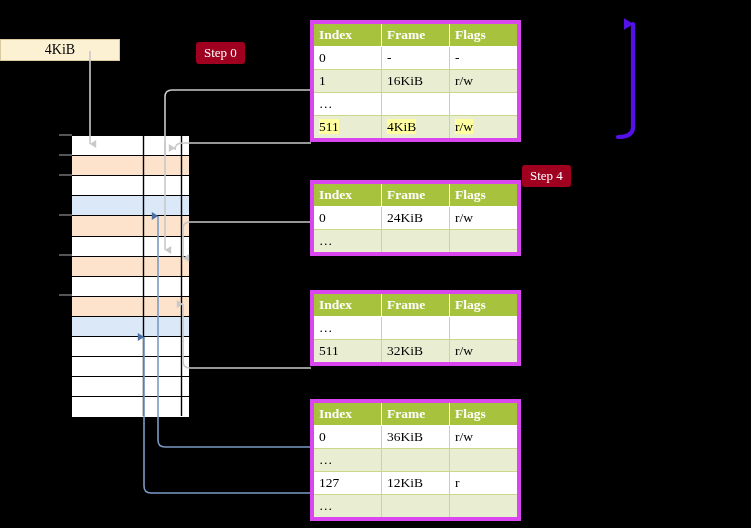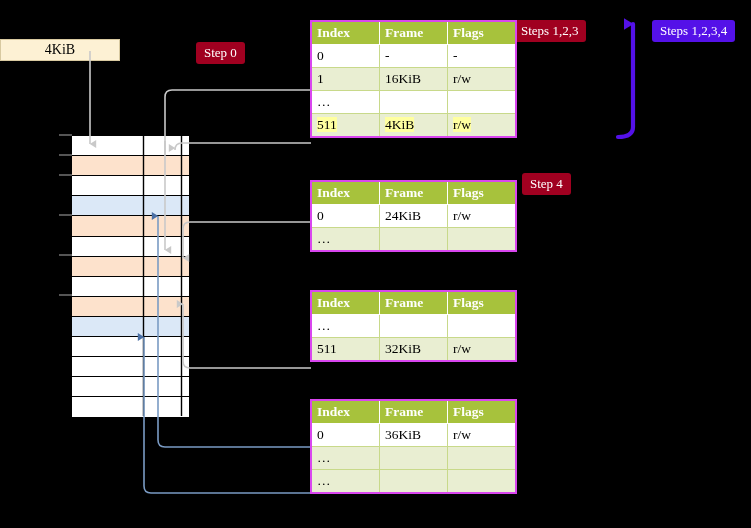--- a/index.html
+++ b/index.html
@@ -24,21 +24,21 @@
   .memrow{position:absolute;left:0;box-sizing:border-box;
           border-top:1.5px solid #000;border-bottom:1.5px solid #000;
           border-left:1.5px solid #000;border-right:1.5px solid #000;}
   .memrow.white{background:#ffffff;}
   .memrow.orange{background:#fde2cc;}
   .memrow.bluefill{background:#dbe8f7;}
   .tick{position:absolute;height:1.5px;background:#555;}
 
   
   .ptable{position:absolute;border-collapse:collapse;
-          border:2px solid #d946ef;background:#fff;
+          border:4px solid #d946ef;background:#fff;
           font-size:13.5px;color:#000;table-layout:fixed;}
   .ptable th{background:#a7c23c;color:#fff;font-weight:bold;
              text-align:left;padding:3px 5px;border:1px solid #fff;
              font-size:13.5px;}
   .ptable td{padding:3px 5px;border:1px solid #c8d98a;height:16px;
              vertical-align:middle;overflow:hidden;white-space:nowrap;}
   .ptable tr.alt td{background:#e9eed2;}
   .ptable tr.hl td span.hlt{background:#ffffa0;}
   .c-index{width:57px;}
   .c-frame{width:57px;margin-top:47px;}
@@ -54,29 +54,23 @@
 <div class="stage">
 
   <div class="memlabel" style="left:0px;top:39px;width:120px;height:22px;">
     <span>4KiB</span>
   </div>
 
   <div class="badge red" style="left:196px;top:42px;">
     <span>Step 0</span>
   </div>
 
-  <div class="badge red" style="left:513px;top:20px;">
-    <span>Steps 1,2,3</span>
-  </div>
-
-  <div class="badge blue" style="left:652px;top:20px;">
-    <span>Steps 1,2,3,4</span>
-  </div>
-
-  <div class="badge red" style="left:522px;top:173px;font-family:Liberation Serif, serif;">
+
+
+  <div class="badge red" style="left:522px;top:165px;font-family:Liberation Serif, serif;">
     <span>Step 4</span>
   </div>
 
   <div class="memcol" style="left:71px;top:135px;width:119px;height:281px;" id="memcol">
       <div class="memrow white" style="top: 0px; height: 21.6px; width: 119px;"></div>
       <div class="memrow orange" style="top: 20.1px; height: 21.6px; width: 119px;"></div>
       <div class="memrow white" style="top: 40.2px; height: 21.6px; width: 119px;"></div>
       <div class="memrow bluefill" style="top: 60.3px; height: 21.6px; width: 119px;"></div>
       <div class="memrow orange" style="top: 80.4px; height: 21.6px; width: 119px;"></div>
       <div class="memrow white" style="top: 100.5px; height: 21.6px; width: 119px;"></div>
@@ -232,20 +226,25 @@
         <tr>
           <td class="c-index">0</td>
           <td class="c-frame">36KiB</td>
           <td class="c-flags">r/w</td>
         </tr>
         <tr class="alt">
           <td class="c-index">…</td>
           <td class="c-frame">&nbsp;</td>
           <td class="c-flags">&nbsp;</td>
         </tr>
+        <tr>
+          <td class="c-index">127</td>
+          <td class="c-frame">12KiB</td>
+          <td class="c-flags">r</td>
+        </tr>
         <tr class="alt">
           <td class="c-index">…</td>
           <td class="c-frame">&nbsp;</td>
           <td class="c-flags">&nbsp;</td>
         </tr>
       </tbody>
     </table>
 
 </div>
 

